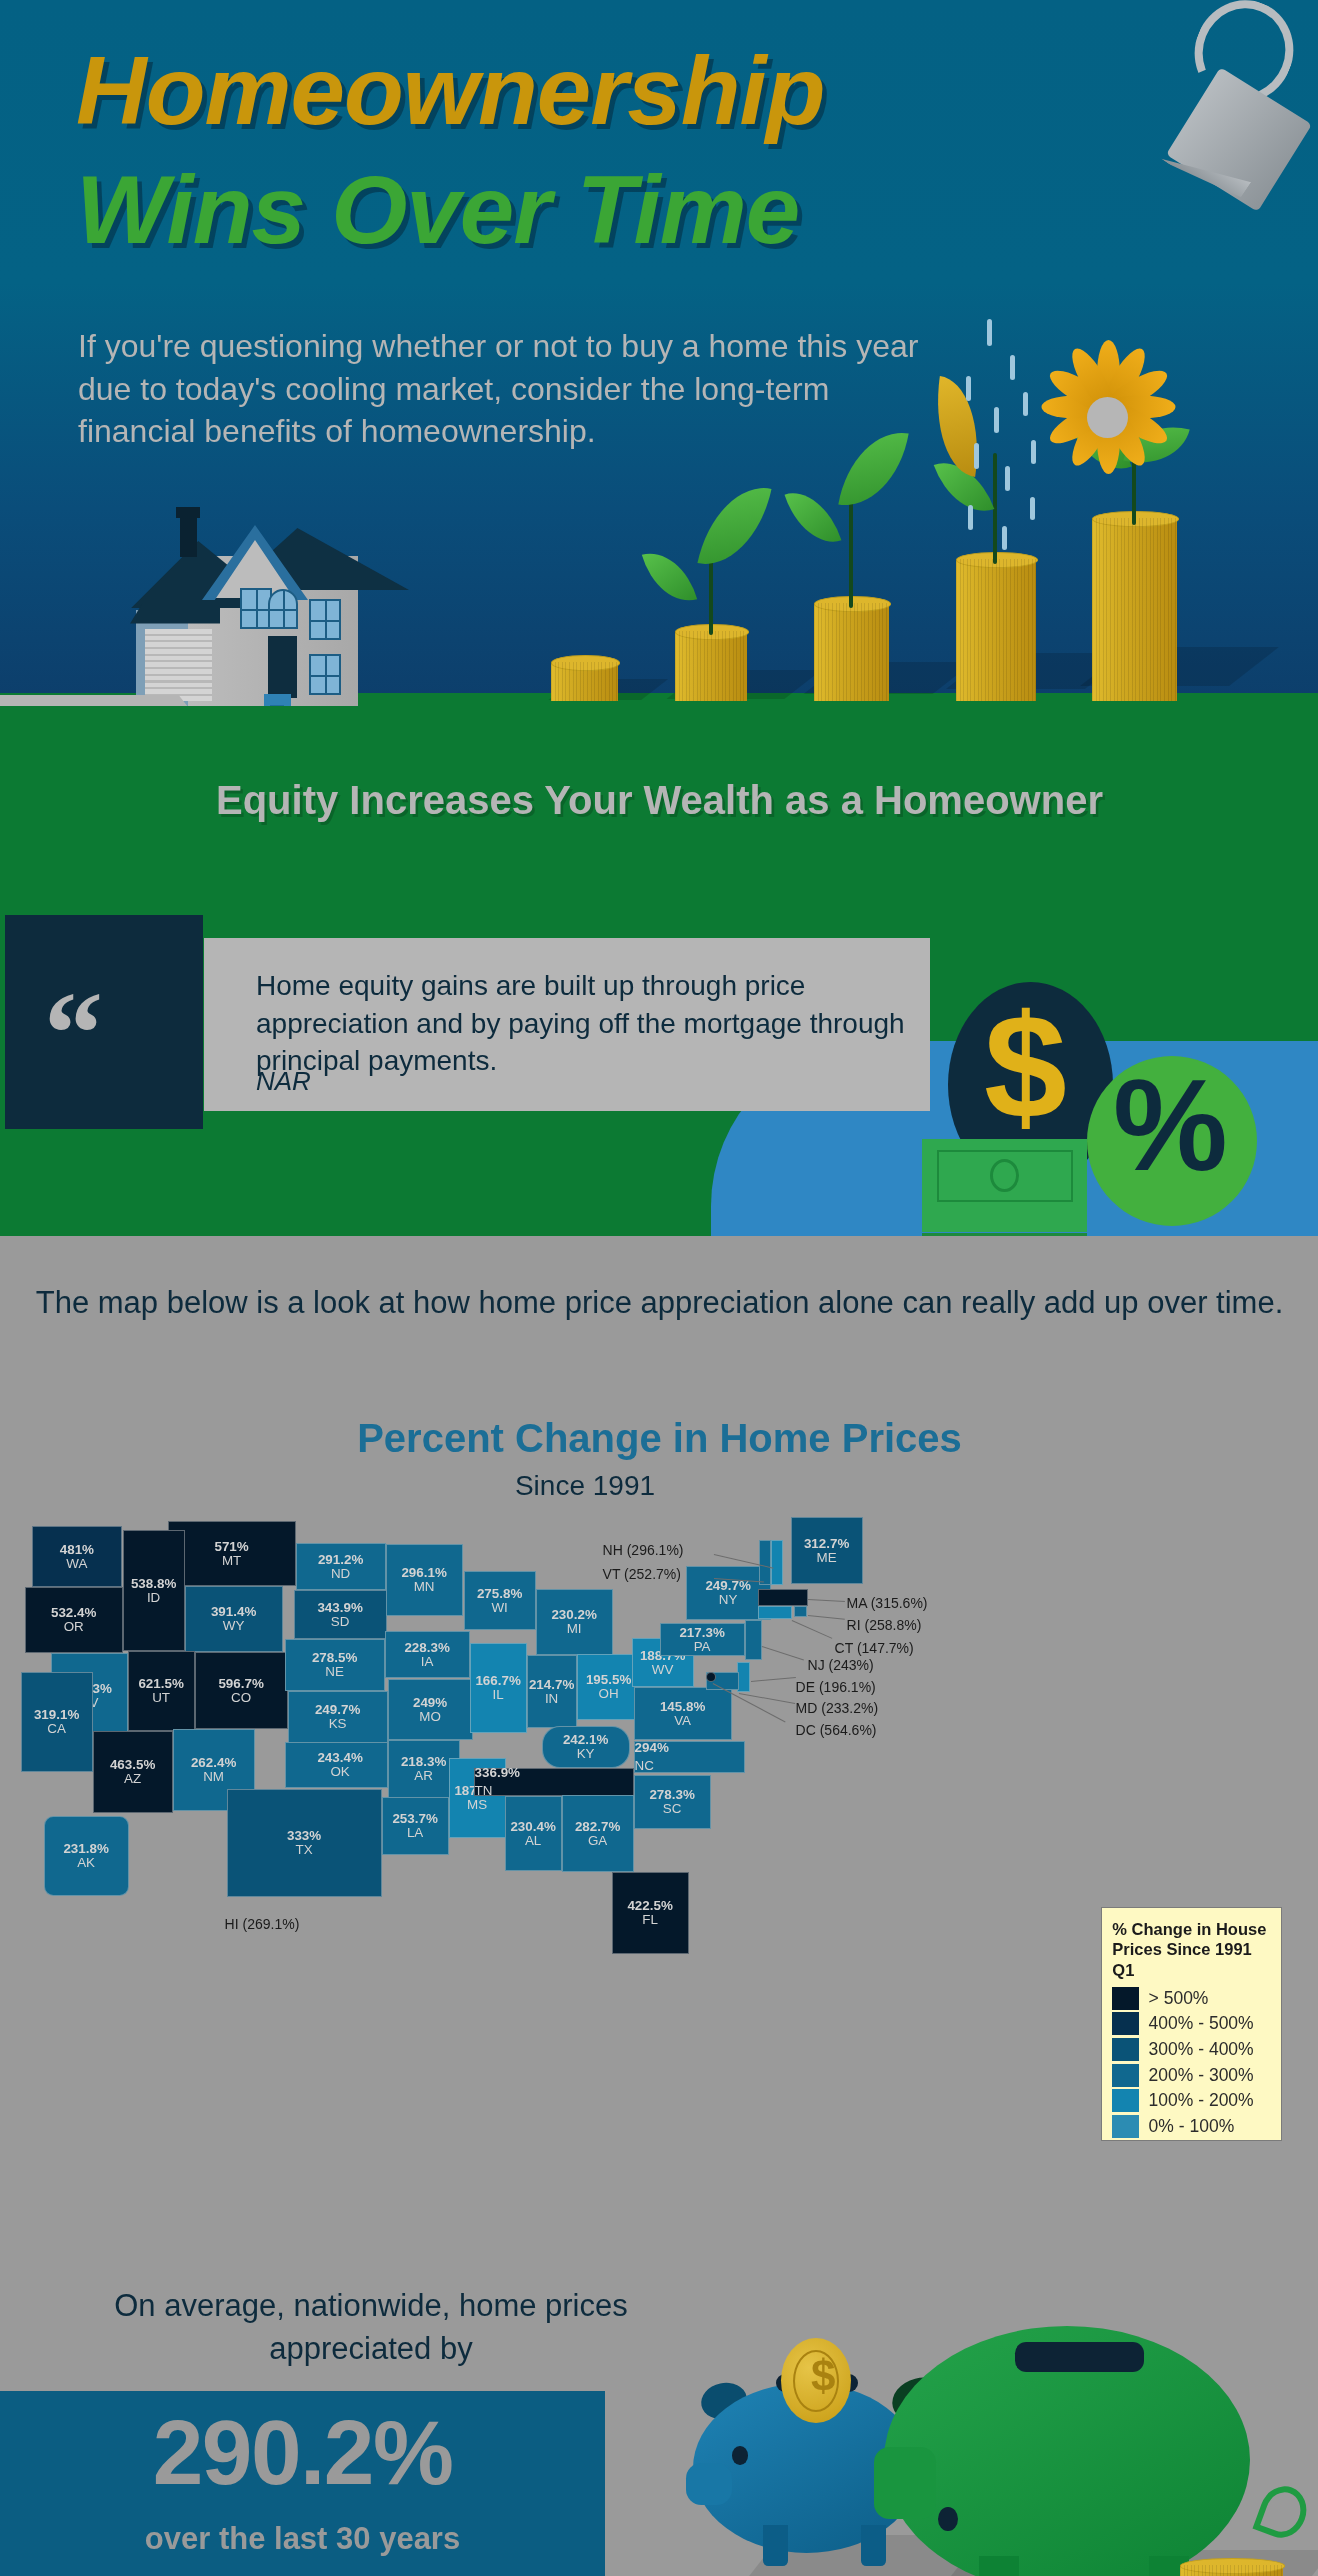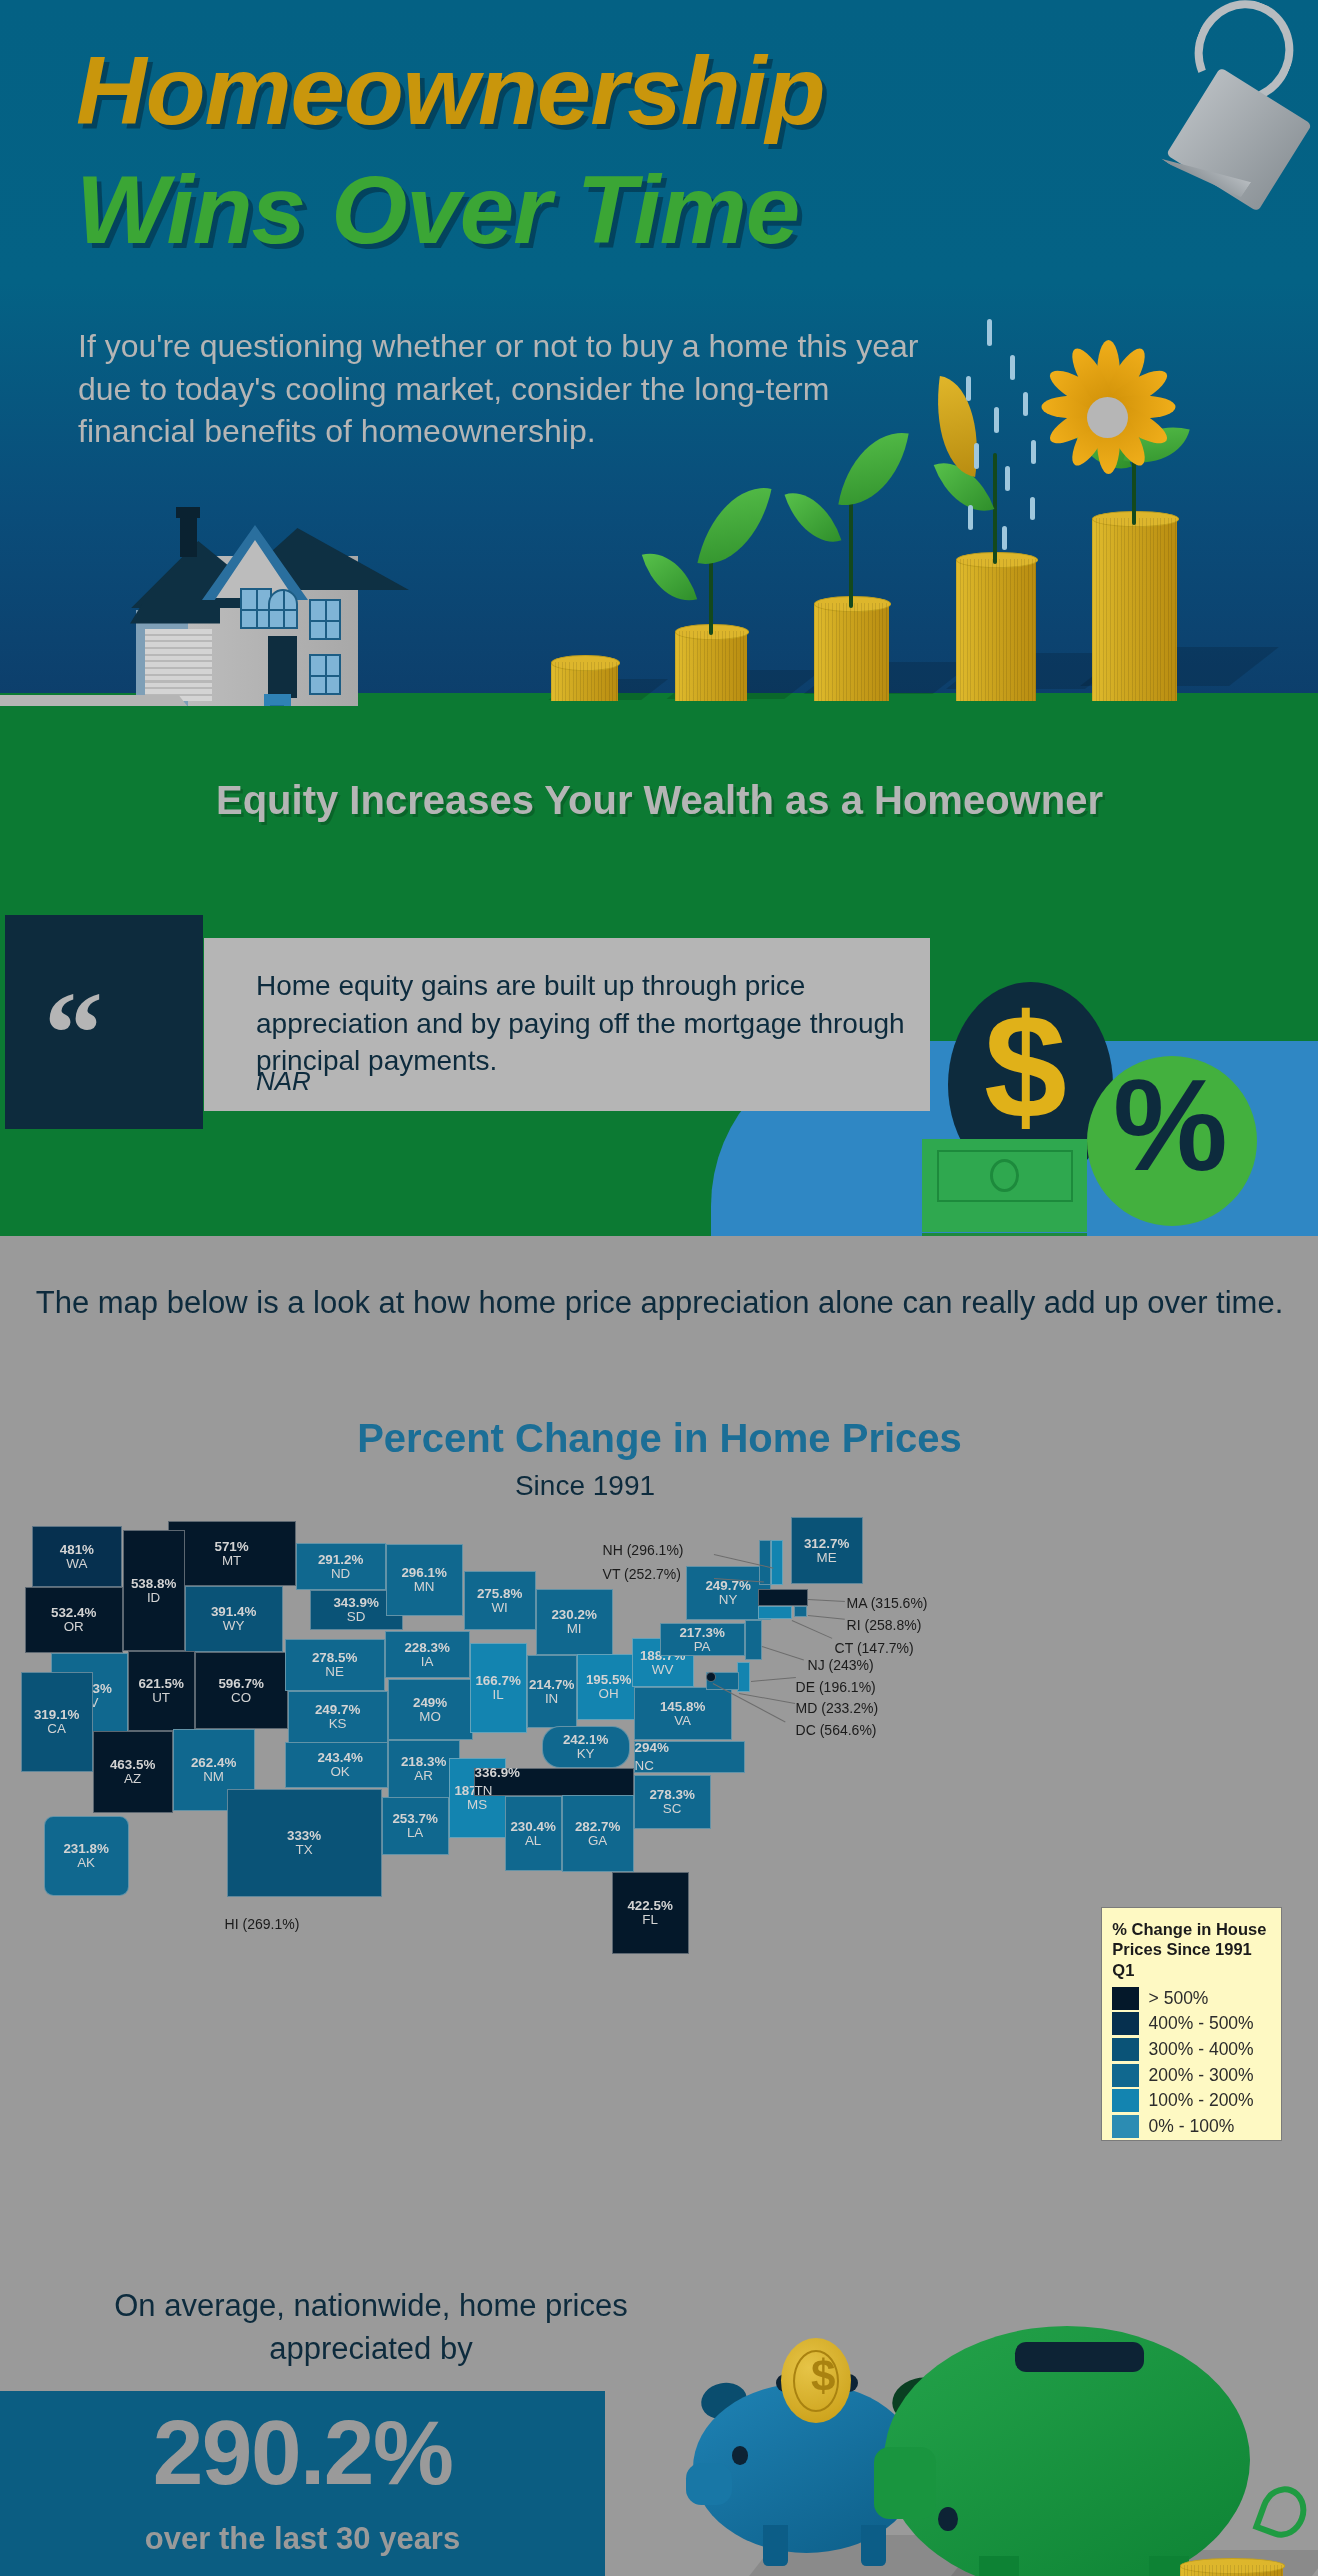--- a/index.html
+++ b/index.html
@@ -406,21 +406,21 @@
     </div>
     <div class="state c4" style="left:23px;top:299px;width:85px;height:80px;border-radius:9.3px;">
       <span class="v">231.8%</span>
       <span class="a">AK</span>
     </div>
 
     <div class="state c4" style="left:275px;top:26px;width:90px;height:47px;">
       <span class="v">291.2%</span>
       <span class="a">ND</span>
     </div>
-    <div class="state c3" style="left:289px;top:73px;width:93px;height:40px;">
+    <div class="state c3" style="left:273px;top:73px;width:93px;height:49px;">
       <span class="v">343.9%</span>
       <span class="a">SD</span>
     </div>
     <div class="state c4" style="left:264px;top:122px;width:100px;height:52px;">
       <span class="v">278.5%</span>
       <span class="a">NE</span>
     </div>
     <div class="state c4" style="left:267px;top:174px;width:100px;height:52px;">
       <span class="v">249.7%</span>
       <span class="a">KS</span>

